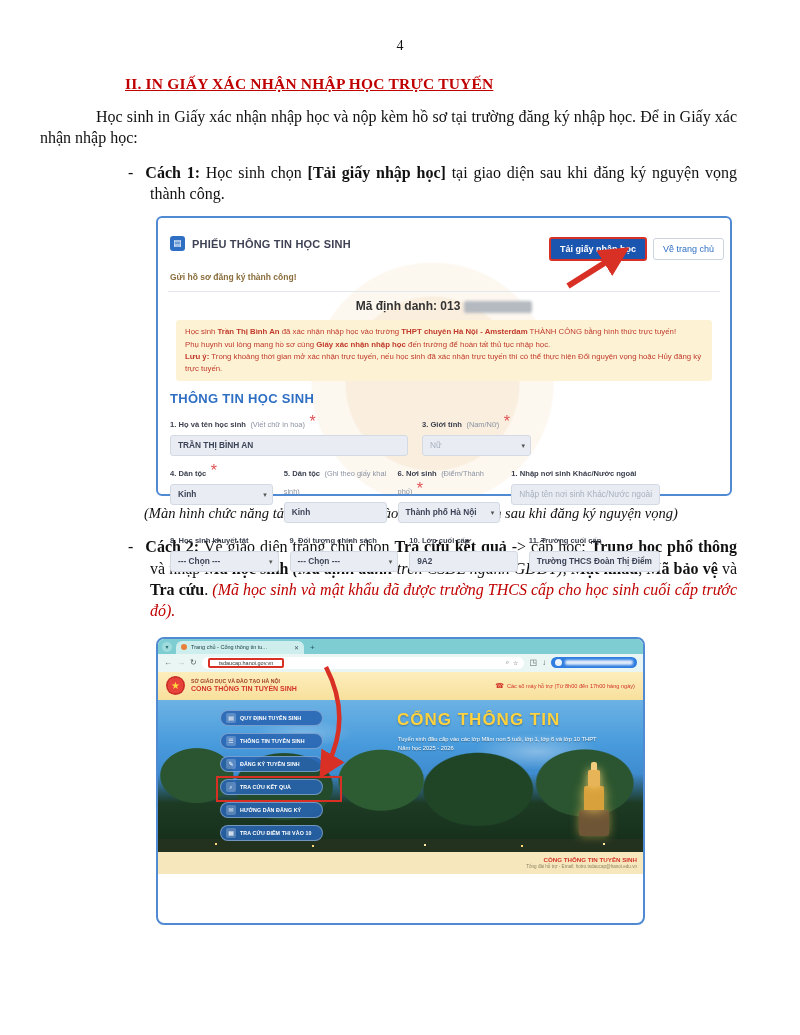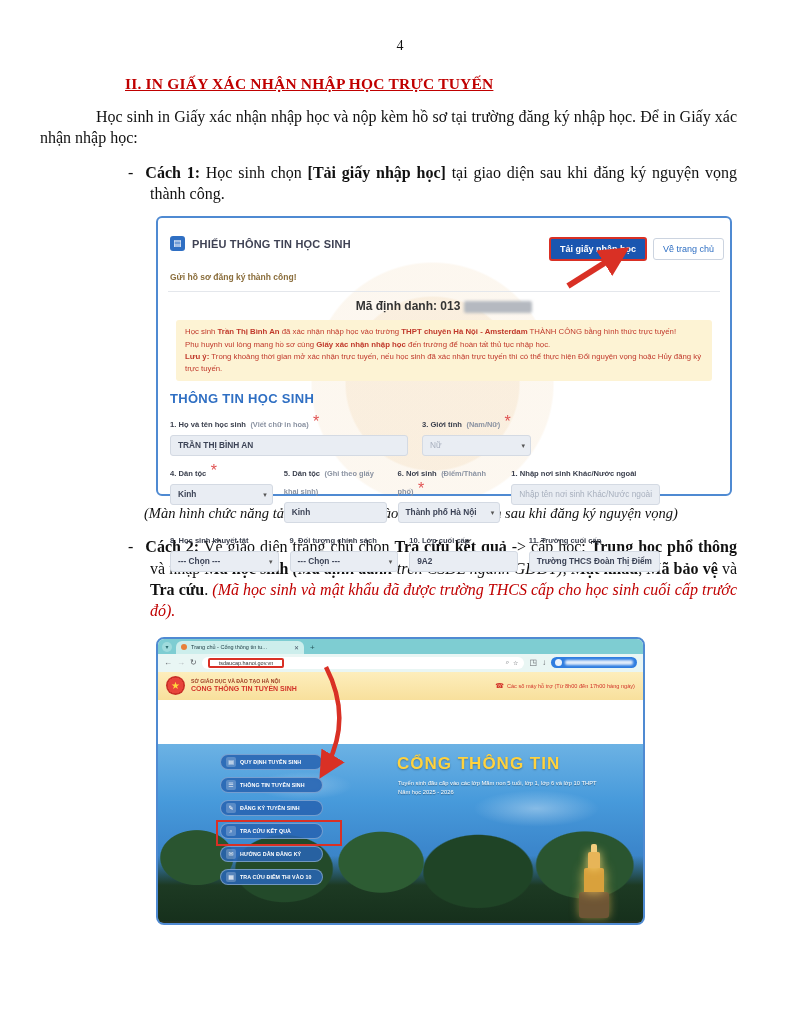--- a/index.html
+++ b/index.html
@@ -38,21 +38,21 @@
   .s1-idrow{ margin-top:7px; text-align:center; font-size:12px; font-weight:bold; color:#333;}
   .blurbox{ display:inline-block; vertical-align:middle; width:68px; height:12px; margin-left:4px;
             background:#b5b9c0; border-radius:2px; filter:blur(1.4px);}
   .s1-notice{ margin:7px 18px 0 18px; background:#fdf3d4; border-radius:3px; padding:6px 9px;
               font-size:7.8px; color:#c0392b; line-height:1.55;}
   .s1-section{ margin:10px 0 7px 12px; font-size:13px; font-weight:bold; color:#2f6fc3; letter-spacing:.3px;}
   .frow{ display:grid; gap:14px; margin:6px 70px 0 12px;}
   .frow1{ grid-template-columns:238px 109px 1fr;}
   .frow4{ grid-template-columns:repeat(4,1fr); gap:11px;}
   .flabel{ font-size:7.6px; color:#3a3f4d; font-weight:bold;}
-  .fhint{ font-size:7.4px; color:#8b93a2; font-weight:bold;}
+  .fhint{ font-size:7.4px; color:#8b93a2; font-weight:normal;}
   .freq{ color:#e05252;}
   .finput{ position:relative; margin-top:4px; height:19px; line-height:19px; background:#e9edf3;
            border:1px solid #d4dae3; border-radius:3px; padding:0 7px; font-size:8.3px;
            font-weight:bold; color:#3c4356; white-space:nowrap; overflow:hidden;}
   .chev{ position:absolute; right:5px; top:0; font-size:7px; color:#555; font-weight:normal;}
   .fph{ font-weight:normal; color:#a8b0be;}
 
   
   .shot2{ position:relative; margin:16px 0 0 156px; width:489px; height:288px;
           border:2px solid #4f8ad2; border-radius:8px; overflow:hidden; box-sizing:border-box;
@@ -79,22 +79,22 @@
   .profile-dot{ width:7px;height:7px;border-radius:50%;background:#fff;opacity:.9;}
   .profile-blur{ flex:1;height:5px;background:rgba(255,255,255,.85);border-radius:2px;filter:blur(1px);}
   .p-head{ height:28px; background:linear-gradient(180deg,#fdeebc,#f8e09c); display:flex;
            align-items:center; padding:0 8px; gap:6px;}
   .p-logo{ width:19px;height:19px;border-radius:50%;background:radial-gradient(circle,#e8433a 58%,#c92f27 60%);
            color:#ffd83d;font-size:10px;line-height:19px;text-align:center;flex:0 0 auto;}
   .p-dept{ font-size:5.2px; font-weight:bold; color:#9c3c22; line-height:1.25;}
   .p-site{ font-size:7px; font-weight:bold; color:#d2342a; line-height:1.25;}
   .p-hot{ margin-left:auto; font-size:5.6px; color:#d2342a; display:flex; align-items:center; gap:3px;}
   .p-hot .ph{ font-size:7px;}
-  .hero{ position:relative; height:190px;
-         background:linear-gradient(180deg,#6cb2e4 0%,#479adb 30%,#3c87cc 55%,#2f6fae 100%);margin-top:44px;}
+  .hero{ position:relative; height:152px;
+         background:linear-gradient(180deg,#6cb2e4 0%,#479adb 30%,#3c87cc 55%,#2f6fae 100%);}
   .hero:before{ content:""; position:absolute; inset:0;
       background:
         radial-gradient(90px 26px at 78% 34%, rgba(255,255,255,.35), rgba(255,255,255,0) 70%),
         radial-gradient(70px 20px at 30% 22%, rgba(255,255,255,.25), rgba(255,255,255,0) 70%);}
   .trees{ position:absolute; left:0; right:0; bottom:12px; height:92px;
       background:
         radial-gradient(60px 45px at 8% 30%, #2a5530 0 60%, rgba(0,0,0,0) 62%),
         radial-gradient(80px 55px at 26% 42%, #234a2a 0 60%, rgba(0,0,0,0) 62%),
         radial-gradient(70px 50px at 46% 35%, #2d5c33 0 60%, rgba(0,0,0,0) 62%),
         radial-gradient(90px 60px at 66% 45%, #1f4426 0 60%, rgba(0,0,0,0) 62%),

